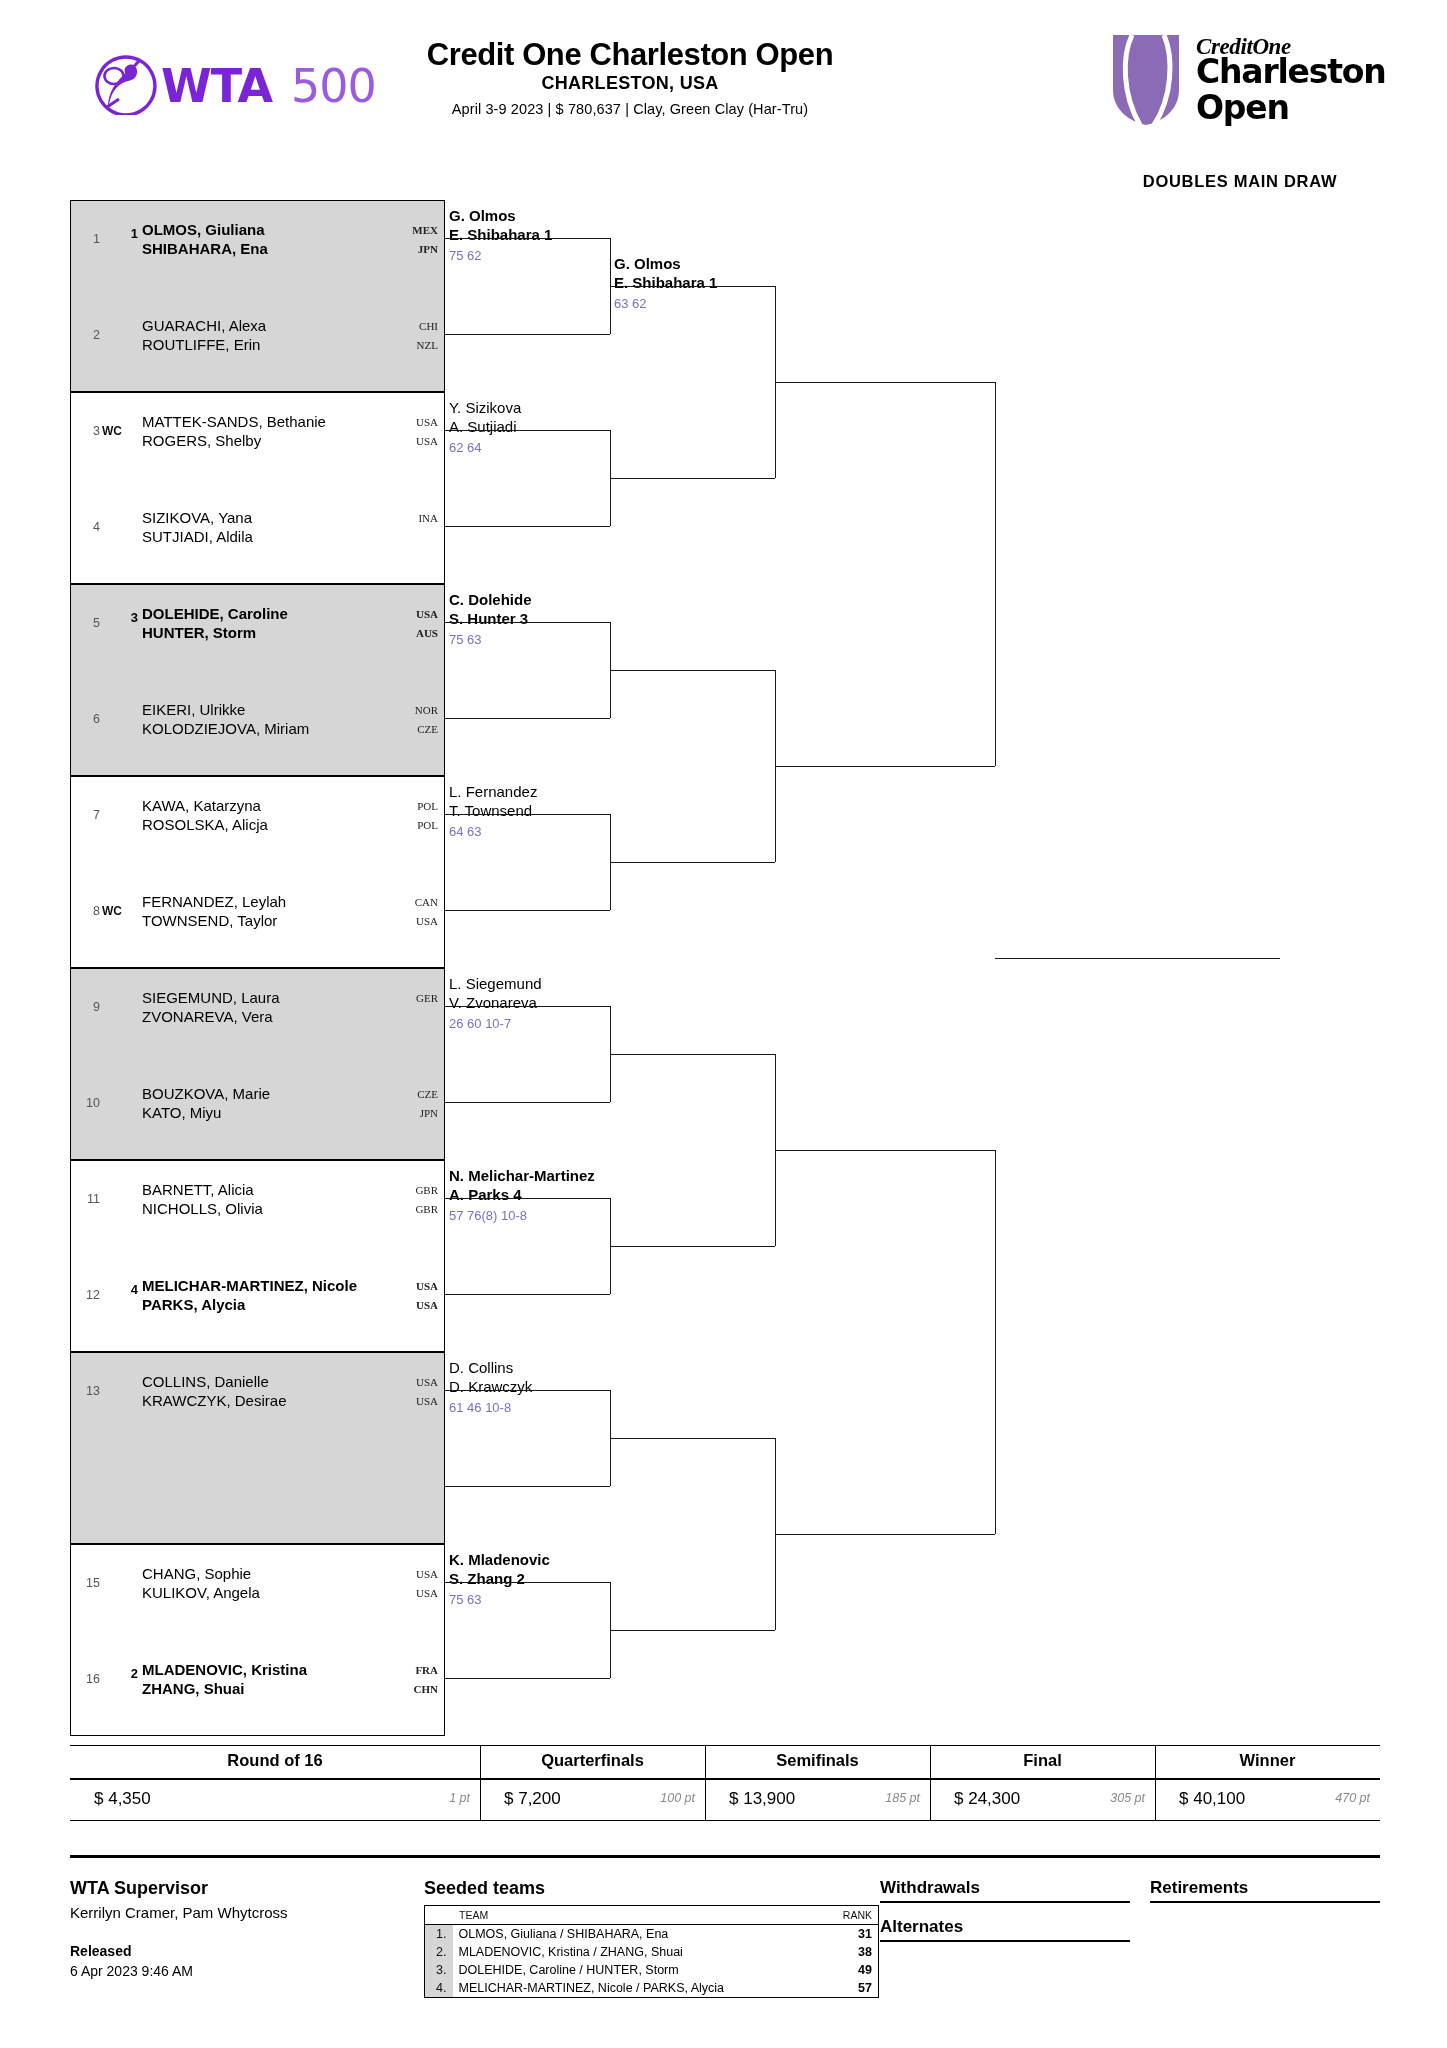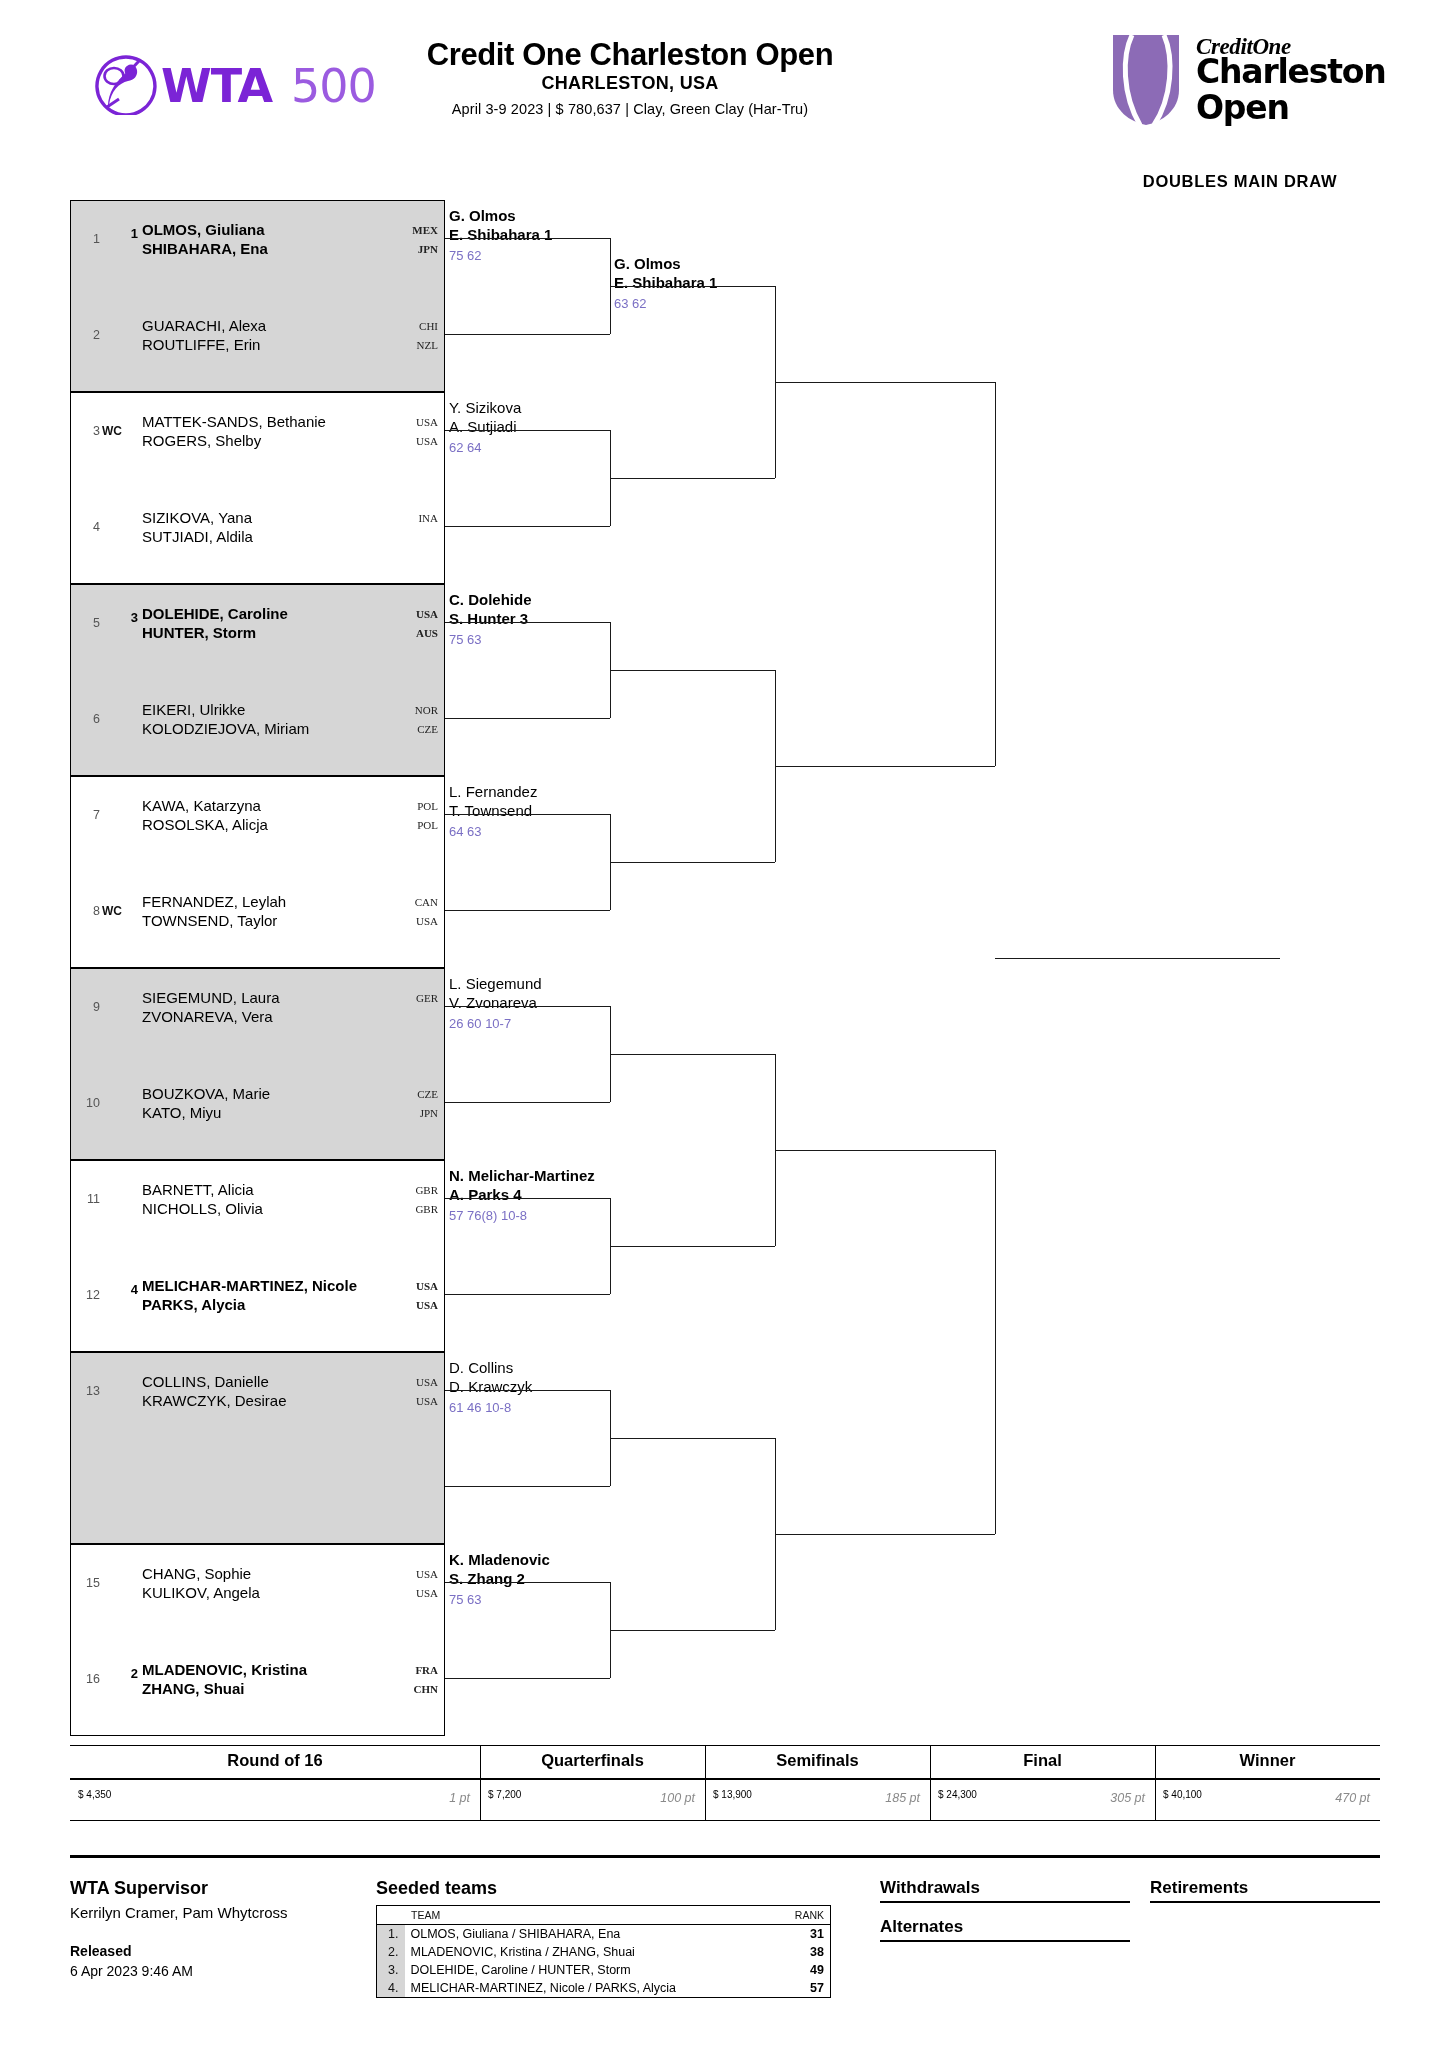--- a/index.html
+++ b/index.html
@@ -88,33 +88,33 @@
     position:absolute; font-size:13px; color:#7a6fc4; white-space:nowrap;
   }
 
   
   #prize { position:absolute; left:70px; top:1745px; width:1310px; height:78px; }
   #prize .ptop { position:absolute; left:0; top:0; width:1310px; height:1px; background:#000; }
   #prize .pmid { position:absolute; left:0; top:33px; width:1310px; height:2px; background:#000; }
   #prize .pbot { position:absolute; left:0; top:75px; width:1310px; height:1px; background:#000; }
   #prize .pvl  { position:absolute; top:0; width:1px; height:75px; background:#000; }
   #prize .phd  { position:absolute; top:6px; font-size:16.5px; font-weight:bold; text-align:center; }
-  #prize .pmoney { position:absolute; top:44px; font-size:10px; }
+  #prize .pmoney { position:absolute; top:44px; font-size:17px;margin-left:16px; }
   #prize .ppts   { position:absolute; top:46px; font-size:12.5px; color:#8a8a8a; text-align:right;font-style:italic; }
 
   
   #footrule { position:absolute; left:70px; top:1855px; width:1310px; height:3px; background:#000; }
 
   #sup { position:absolute; left:70px; top:1878px; width:330px; }
   #sup .h { font-size:18px; font-weight:bold; }
   #sup .v { font-size:15px; margin-top:5px; }
   #sup .h2 { font-size:14px; font-weight:bold; margin-top:22px; }
   #sup .v2 { font-size:14px; margin-top:4px; }
 
-  #seeded { position:absolute; left:376px; top:1878px; width:455px; }
+  #seeded { position:absolute; left:424px; top:1878px; width:455px; }
   #seeded .h { font-size:18px; font-weight:bold; }
   #seeded table { border-collapse:collapse; margin-top:6px; width:455px;
                   border:1px solid #000; font-size:12.5px; }
   #seeded th { font-weight:normal; font-size:10.5px; padding:3px 6px; color:#111;
                border-bottom:1px solid #000; }
   #seeded th.tl { text-align:left; padding-left:34px; }
   #seeded th.tr { text-align:right; }
   #seeded td { padding:2px 6px; font-size:12.5px; }
   #seeded td.ix { width:28px; text-align:right; color:#111; background:#d6d6d6; }
   #seeded td.tm { text-align:left; }

